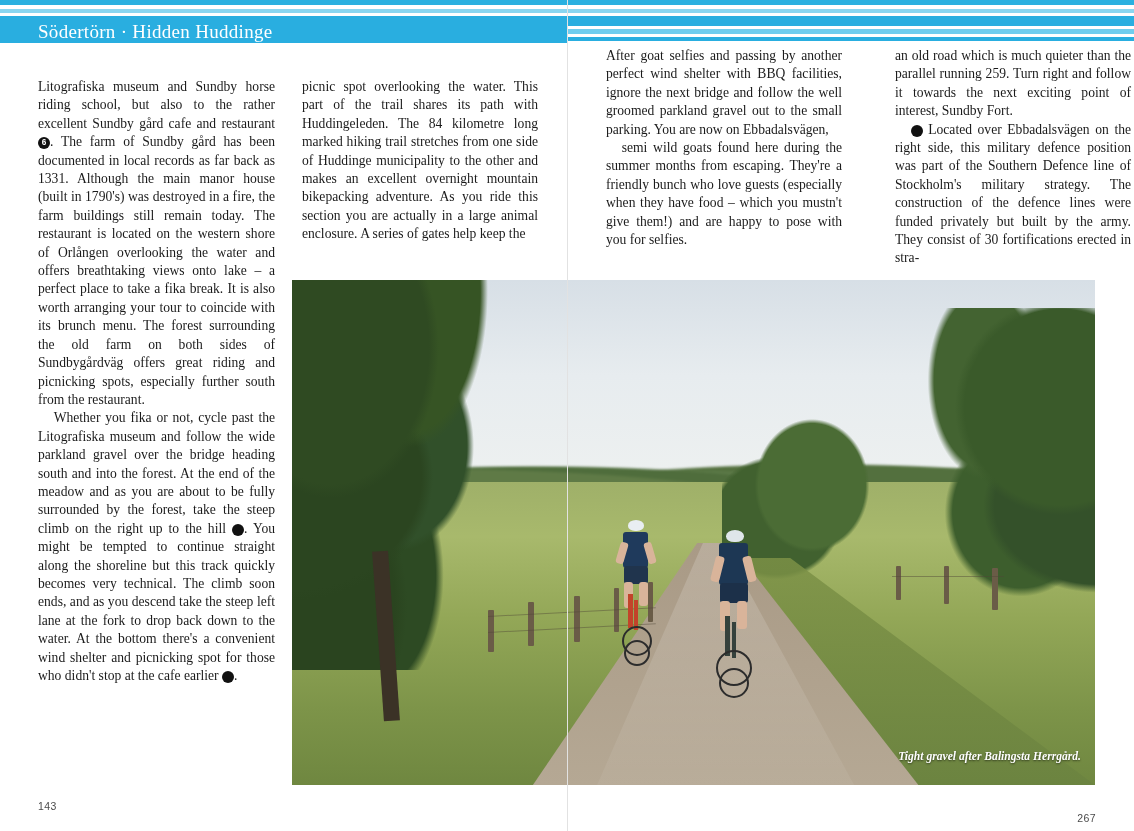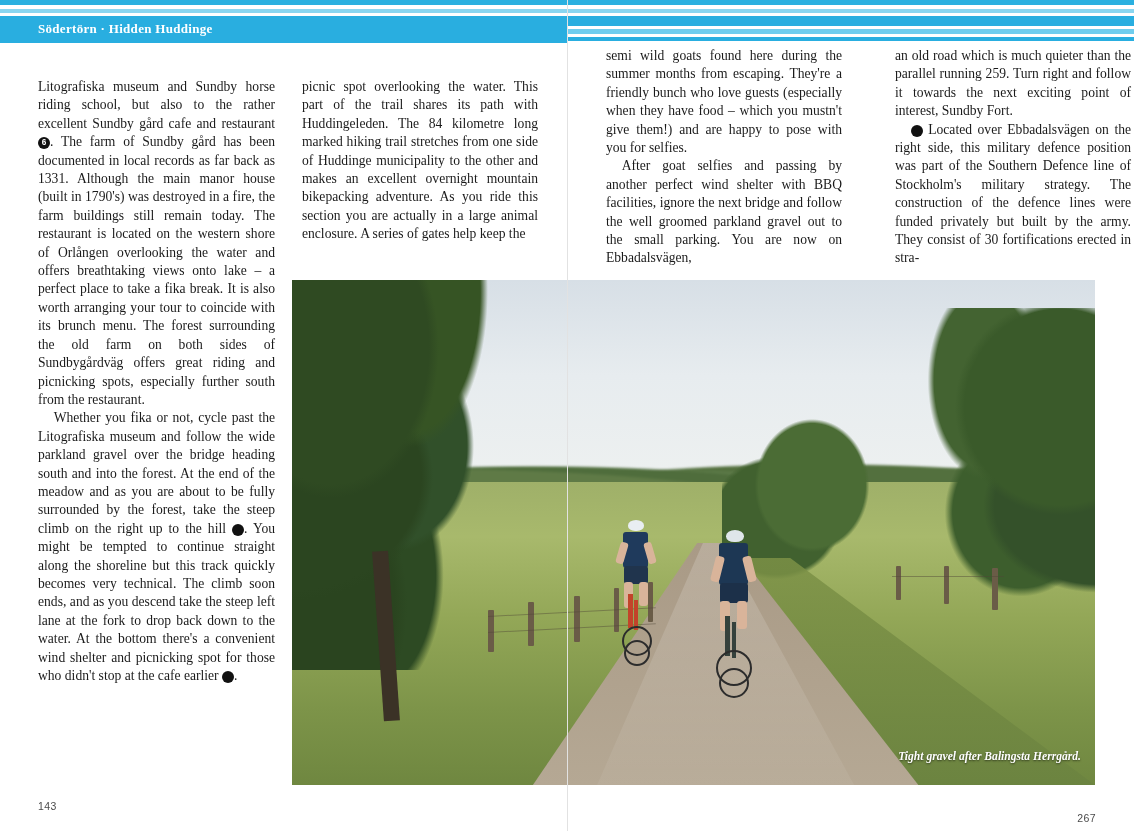--- a/index.html
+++ b/index.html
@@ -31,22 +31,22 @@
     left: 0; top: 0;
     width: 567px; height: 46px;
     overflow: hidden;
   }
   .banner .stripes { position: absolute; inset: 0; }
   .banner .stripe { position: absolute; left: 0; width: 100%; }
   .banner-title {
     position: absolute;
     left: 38px; top: 21px;
     font-family: "Liberation Serif", serif;
-    font-size: 13px;
-    font-weight: bold;
+    font-size: 19px;
+    font-weight: normal;
     color: #ffffff;
     letter-spacing: 0.3px;
     white-space: nowrap;
   }
 
   
   .banner-right {
     position: absolute;
     left: 568px; top: 0;
     width: 566px; height: 46px;
@@ -254,22 +254,22 @@
   <div class="col" id="col1">
     <p>Litografiska museum and Sundby horse riding school, but also to the rather excellent Sundby gård cafe and restaurant <span class="cnum">6</span>. The farm of Sundby gård has been documented in local records as far back as 1331. Although the main manor house (built in 1790's) was destroyed in a fire, the farm buildings still remain today. The restaurant is located on the western shore of Orlången overlooking the water and offers breathtaking views onto lake – a perfect place to take a fika break. It is also worth arranging your tour to coincide with its brunch menu. The forest surrounding the old farm on both sides of Sundbygårdväg offers great riding and picnicking spots, especially further south from the restaurant.</p>
     <p>Whether you fika or not, cycle past the Litografiska museum and follow the wide parkland gravel over the bridge heading south and into the forest. At the end of the meadow and as you are about to be fully surrounded by the forest, take the steep climb on the right up to the hill <span class="cnum">7</span>. You might be tempted to continue straight along the shoreline but this track quickly becomes very technical. The climb soon ends, and as you descend take the steep left lane at the fork to drop back down to the water. At the bottom there's a convenient wind shelter and picnicking spot for those who didn't stop at the cafe earlier <span class="cnum">8</span>.</p>
   </div>
 
   <div class="col" id="col2">
     <p>picnic spot overlooking the water. This part of the trail shares its path with Huddingeleden. The 84 kilometre long marked hiking trail stretches from one side of Huddinge municipality to the other and makes an excellent overnight mountain bikepacking adventure. As you ride this section you are actually in a large animal enclosure. A series of gates help keep the</p>
   </div>
 
   <div class="col" id="col3">
+    <p>After goat selfies and passing by another perfect wind shelter with BBQ facilities, ignore the next bridge and follow the well groomed parkland gravel out to the small parking. You are now on Ebbadalsvägen,</p>
     <p>semi wild goats found here during the summer months from escaping. They're a friendly bunch who love guests (especially when they have food – which you mustn't give them!) and are happy to pose with you for selfies.</p>
-    <p>After goat selfies and passing by another perfect wind shelter with BBQ facilities, ignore the next bridge and follow the well groomed parkland gravel out to the small parking. You are now on Ebbadalsvägen,</p>
   </div>
 
   <div class="col" id="col4">
     <p>an old road which is much quieter than the parallel running 259. Turn right and follow it towards the next exciting point of interest, Sundby Fort.</p>
     <p><span class="cnum">9</span> Located over Ebbadalsvägen on the right side, this military defence position was part of the Southern Defence line of Stockholm's military strategy. The construction of the defence lines were funded privately but built by the army. They consist of 30 fortifications erected in stra-</p>
   </div>
 
   <div class="photo">
     <div class="photo-inner">
       <div class="sky"></div>

